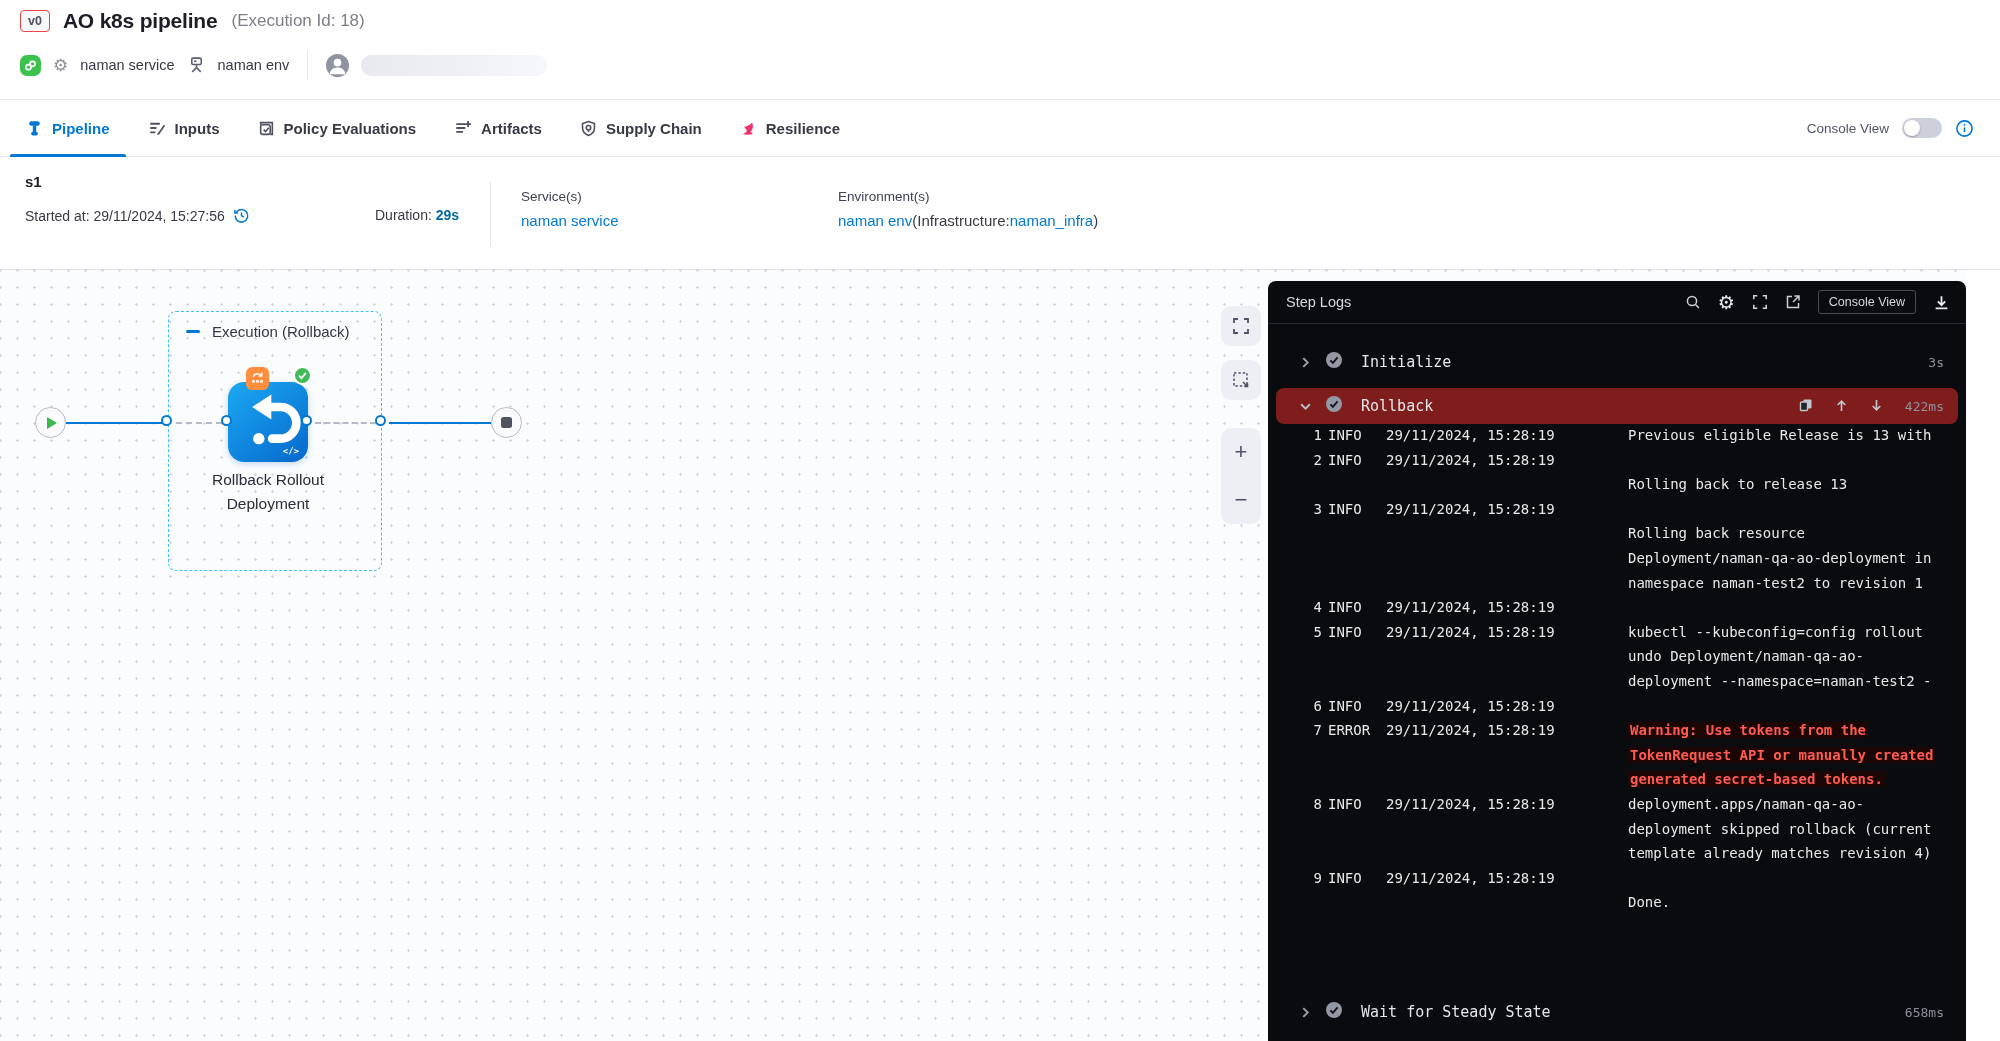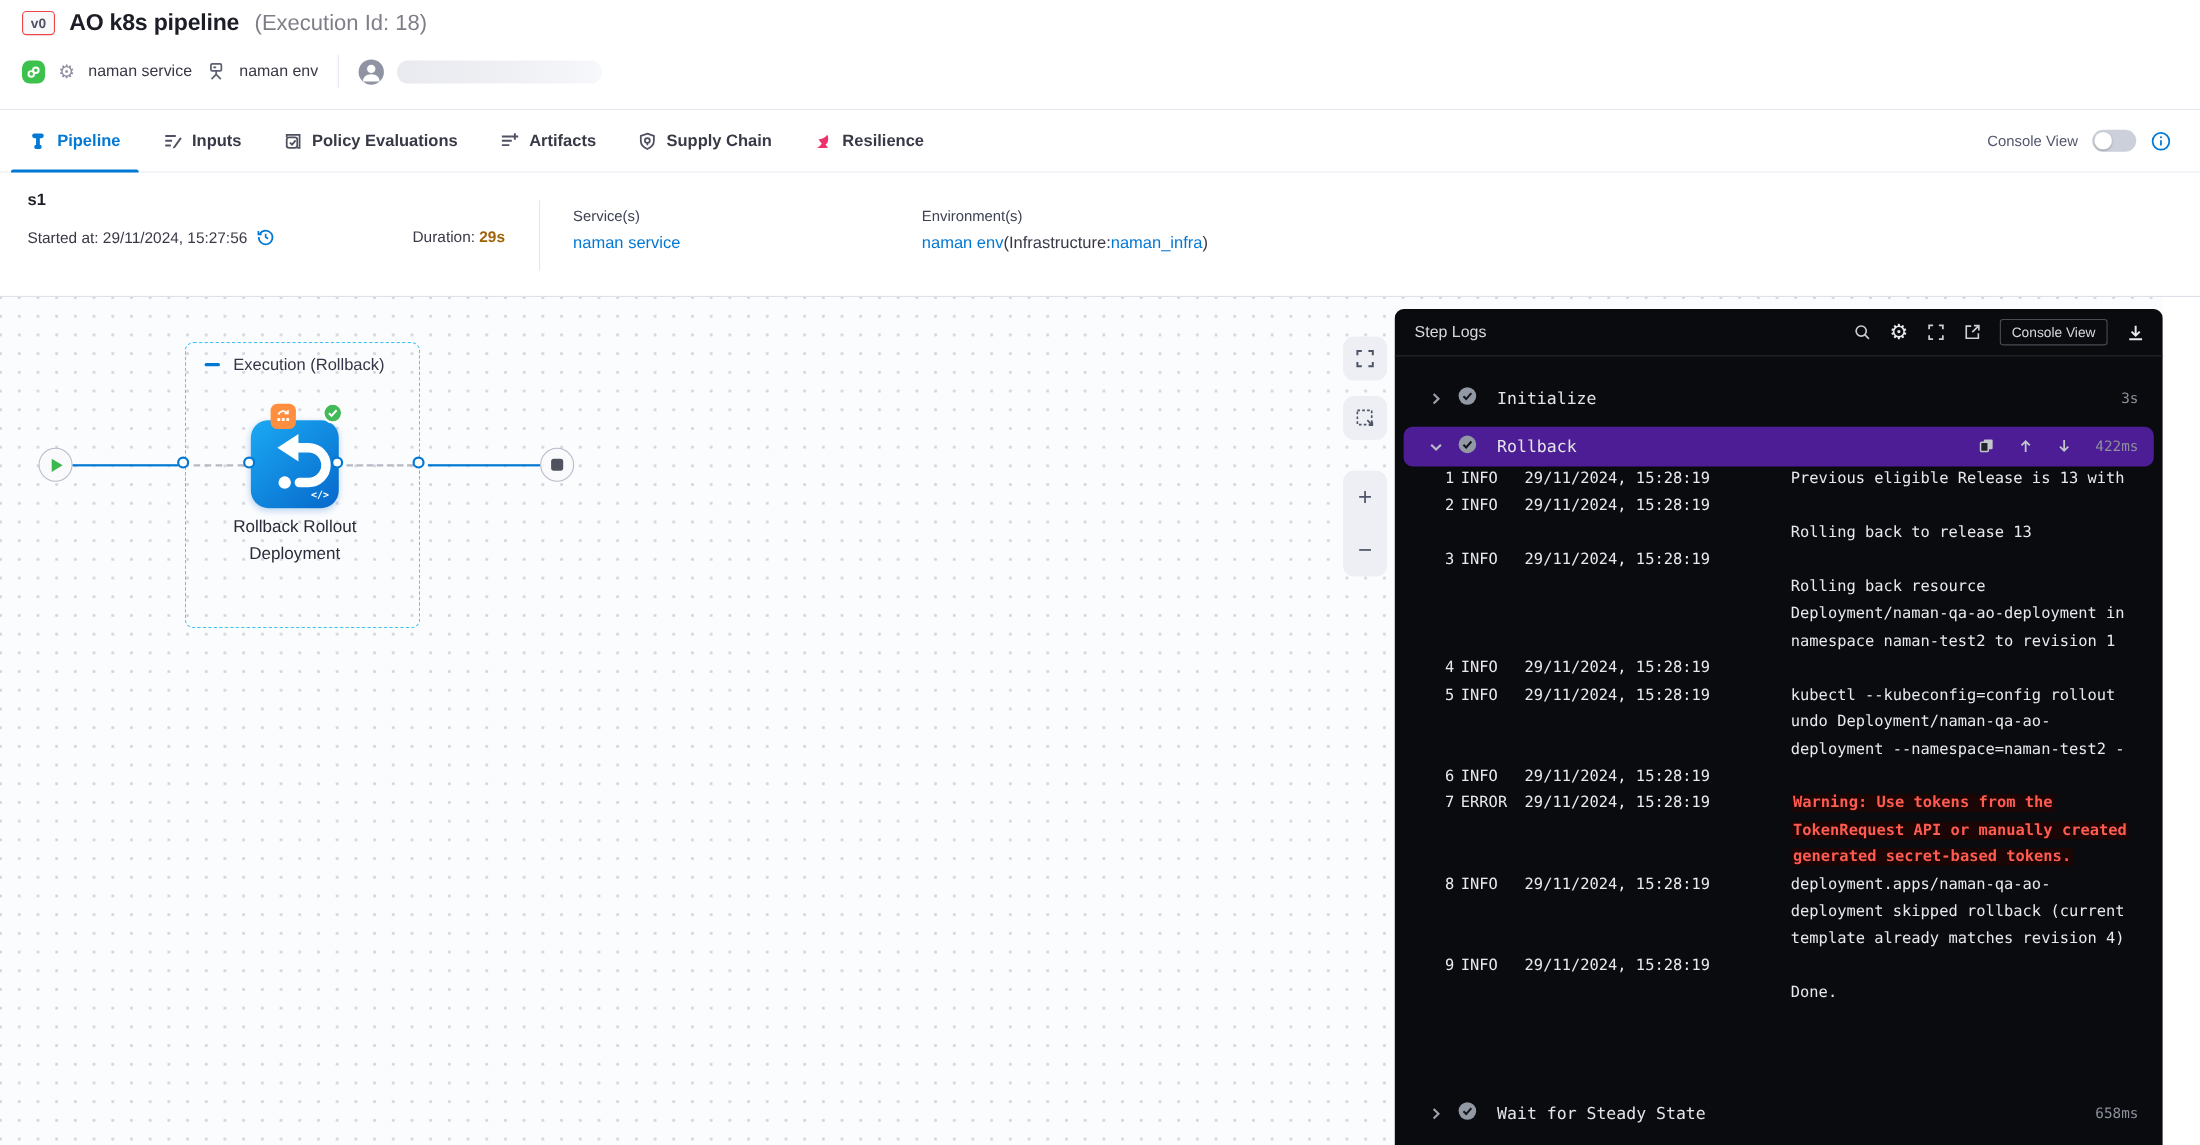--- a/index.html
+++ b/index.html
@@ -4,21 +4,21 @@
 <style>
   * { margin:0; padding:0; box-sizing:border-box; }
   body { background:#ffffff; font-family:"Liberation Sans", sans-serif; }
   .screen { position:relative; width:2000px; height:1041px; background:#ffffff; overflow:hidden; }
 
   
   .app-header { position:absolute; left:0; top:0; width:2000px; height:100px; background:#fff; border-bottom:1px solid #e6e8f0; }
   .title-row { position:absolute; left:20px; top:9px; display:flex; align-items:center; gap:13px; }
   .v-badge { border:1px solid #ef4444; background:#f7f8fa; border-radius:4px; font-size:12.5px; color:#4f5162; padding:3px 7px; font-weight:600; }
   .page-title { font-size:21px; font-weight:700; color:#1c1d26; letter-spacing:-0.2px; }
-  .exec-id { font-size:20px; color:#7d7e88; margin-left:1px; }
+  .exec-id { font-size:17px; color:#7d7e88; margin-left:1px; }
   .meta-row { position:absolute; left:20px; top:50px; display:flex; align-items:center; gap:12px; }
   .mod-icon { width:21px; height:21px; border-radius:7px; background:#3dc14d; display:flex; align-items:center; justify-content:center; }
   .meta-text { font-size:14.5px; color:#383946; }
   .v-div { width:1px; height:30px; background:#e4e6ef; margin:0 6px; }
   .avatar { width:23px; height:23px; border-radius:50%; background:#8f93a2; display:flex; align-items:flex-end; justify-content:center; overflow:hidden; }
   .blur-bar { width:186px; height:21px; border-radius:10px; background:linear-gradient(90deg,#e9eaef 0%,#f0f1f5 60%,#f7f8fb 100%); }
   .gear-glyph { font-size:17px; color:#8e90a0; line-height:1; }
 
   
   .tab-bar { position:absolute; left:0; top:100px; width:2000px; height:57px; background:#fff; border-bottom:1px solid #e6e8f0; display:flex; align-items:stretch; }
@@ -30,21 +30,21 @@
   .tabbar-right { margin-left:auto; display:flex; align-items:center; gap:13px; padding-right:26px; }
   .cv-label { font-size:13.5px; color:#52556b; }
   .toggle { width:40px; height:20px; border-radius:10px; background:#ccd0da; position:relative; }
   .toggle .knob { position:absolute; left:2px; top:2px; width:16px; height:16px; border-radius:50%; background:#fff; box-shadow:0 1px 2px rgba(0,0,0,.25); }
 
   
   .stage-bar { position:absolute; left:0; top:157px; width:2000px; height:113px; background:#fff; border-bottom:1px solid #dfe1ea; }
   .stage-name { position:absolute; left:25px; top:16px; font-size:15px; font-weight:700; color:#1c1d26; }
   .started-row { position:absolute; left:25px; top:50px; display:flex; align-items:center; gap:8px; font-size:14px; color:#383946; }
   .duration-row { position:absolute; left:375px; top:50px; font-size:14px; color:#383946; }
-  .duration-row b { color:#a16207; }
+  .duration-row b { color:#0369a1; }
   .stage-div { position:absolute; left:490px; top:25px; width:1px; height:64px; background:#e4e6ef; }
   .svc-col { position:absolute; left:521px; top:32px; }
   .env-col { position:absolute; left:838px; top:32px; }
   .col-label { font-size:13.5px; color:#3f4254; margin-bottom:8px; }
   .link { color:#0278d5; font-size:15px; }
   .dark-paren { color:#383946; font-size:15px; }
 
   
   .canvas { position:absolute; left:0; top:270px; width:1966px; height:771px; background-color:#fbfcfe;
     background-image:radial-gradient(circle,#d3d6de 1.2px, transparent 1.4px); background-size:17px 17px; background-position:9px 9px; }
@@ -69,21 +69,21 @@
   .zoom-glyph { font-size:22px; color:#4e5468; line-height:1; cursor:pointer; font-weight:400; }
 
   
   .log-panel { position:absolute; left:1268px; top:281px; width:698px; height:760px; background:#0a0b0e; border-radius:8px 8px 0 0; }
   .panel-header { position:absolute; left:0; top:0; width:100%; height:43px; border-bottom:1px solid #26282f; display:flex; align-items:center; padding:0 16px 0 18px; }
   .panel-title { font-size:14.5px; color:#d6d8dd; }
   .ph-icons { margin-left:auto; display:flex; align-items:center; gap:17px; }
   .ph-icons svg { display:block; }
   .console-btn { border:1px solid #4a4c55; border-radius:3px; color:#d6d8dd; font-size:12.5px; padding:4px 10px; background:transparent; cursor:pointer; }
   .section-row { position:absolute; left:8px; width:682px; height:36px; display:flex; align-items:center; padding:0 14px 0 24px; font-family:"DejaVu Sans Mono", monospace; }
-  .section-row.hl { background:#4c1d95; border-radius:8px; }
+  .section-row.hl { background:#7f1d1d; border-radius:8px; }
   .sec-name { font-size:15px; color:#e4e6ea; margin-left:18px; }
   .sec-right { margin-left:auto; display:flex; align-items:center; gap:22px; }
   .sec-dur { font-size:13px; color:#8d919c; }
   .chev { margin-right:14px; display:flex; }
   .log-lines { position:absolute; left:0; top:144px; width:698px; font-family:"DejaVu Sans Mono", monospace; font-size:14px; }
   .log-line { position:relative; height:24.6px; }
   .log-line span { position:absolute; top:2px; white-space:pre; color:#e9e9ec; }
   .c-num { left:30px; width:24px; text-align:right; }
   .c-lvl { left:60px; }
   .c-time { left:118px; }

